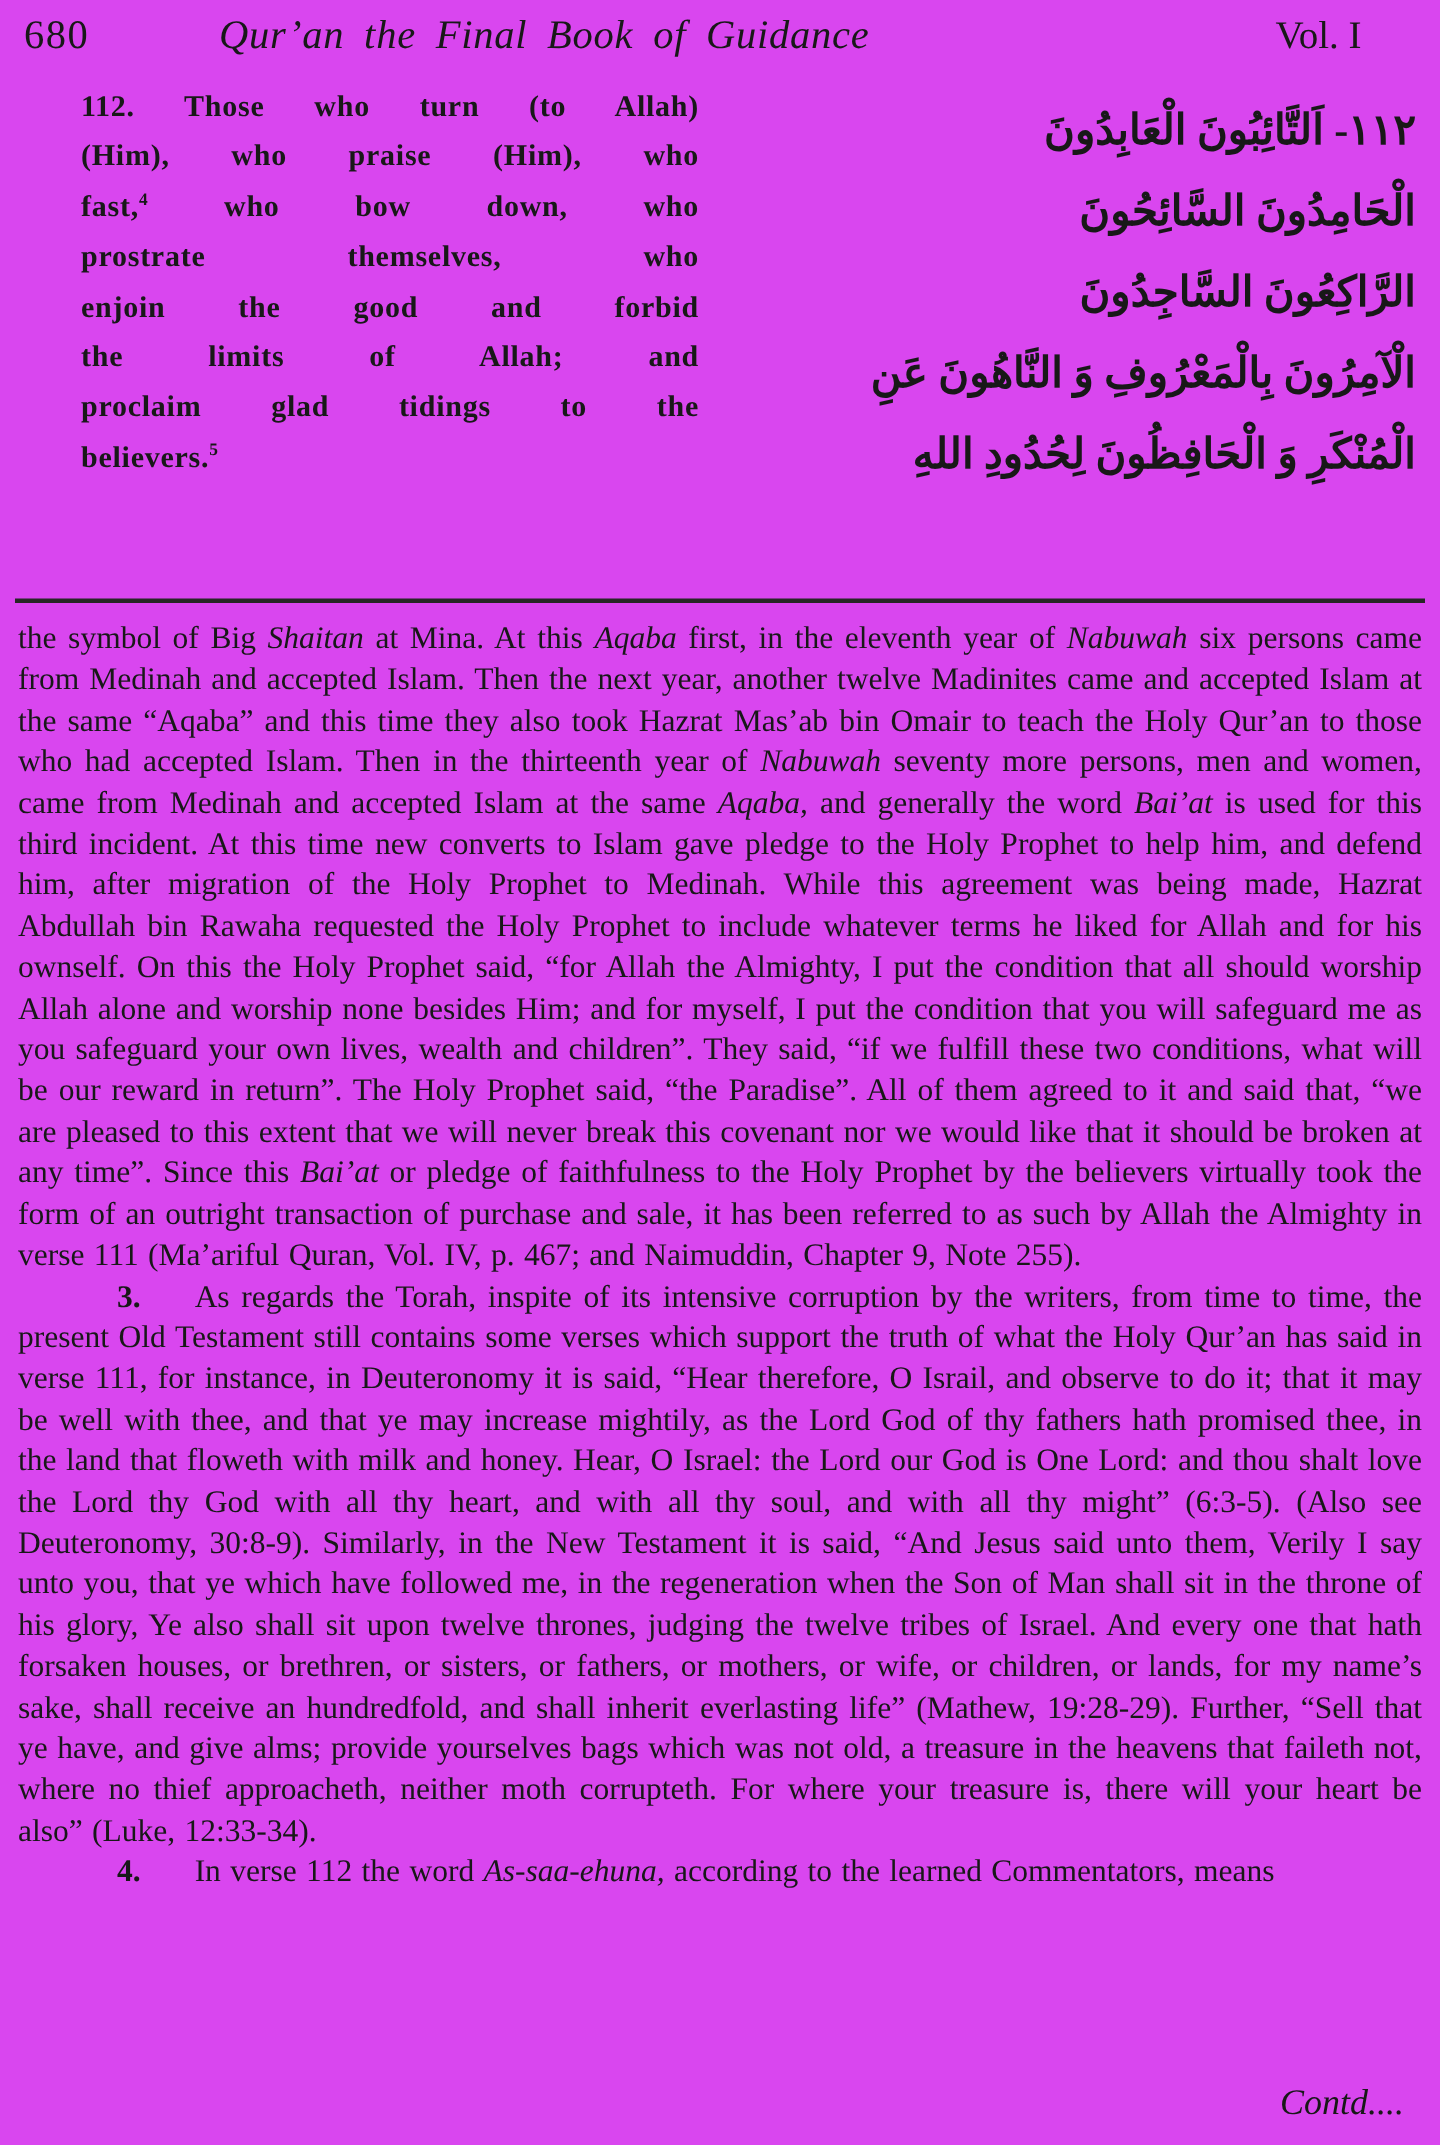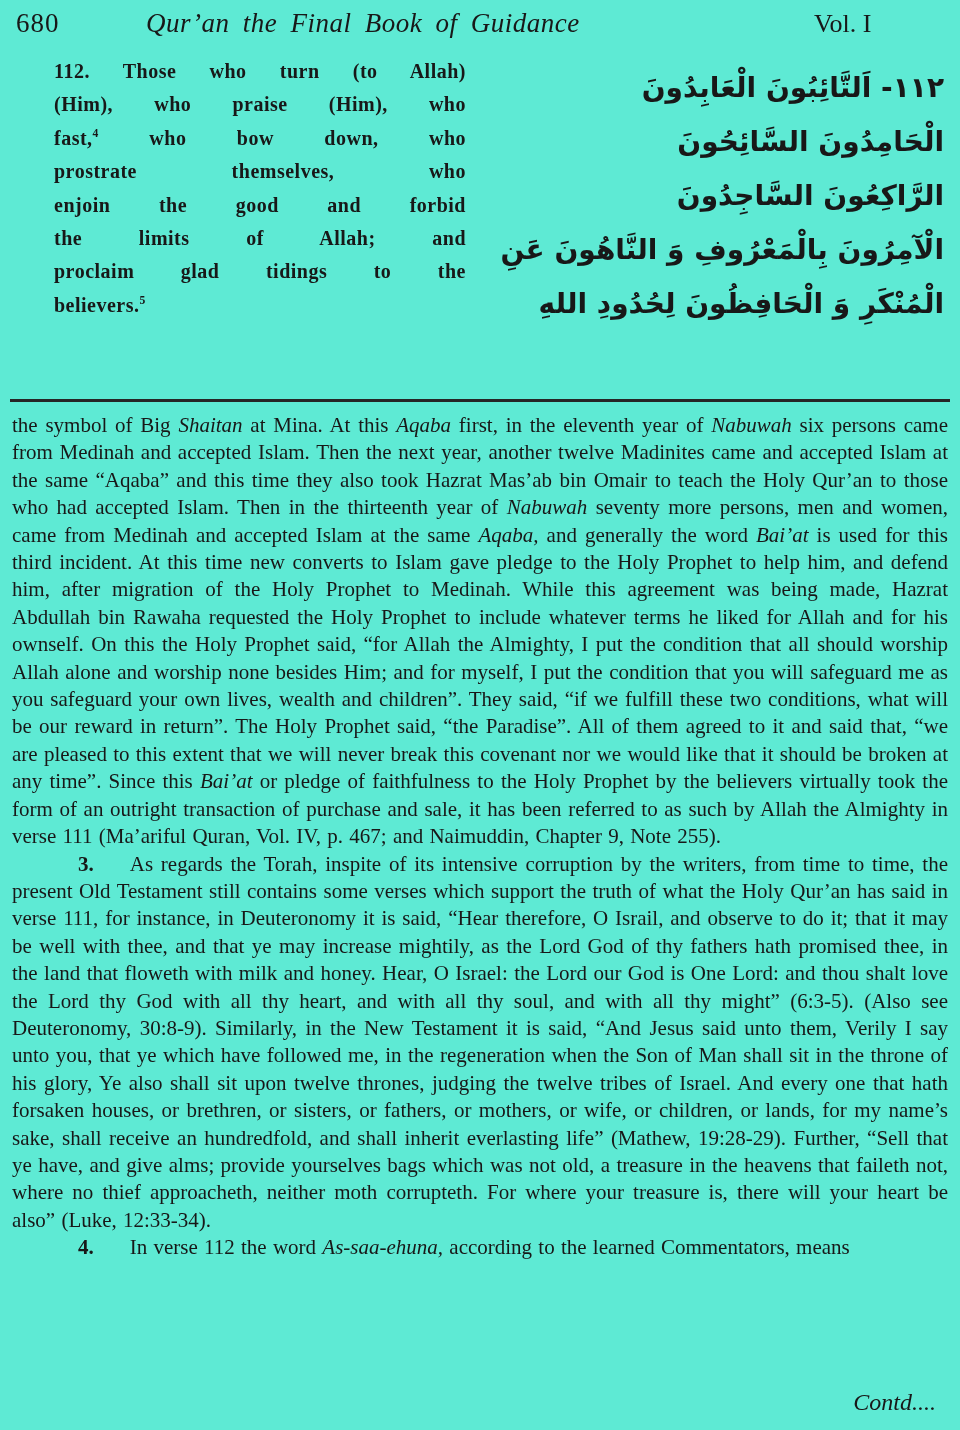--- a/index.html
+++ b/index.html
@@ -1,35 +1,35 @@
 <!DOCTYPE html>
 <html><head>
 <meta charset="utf-8">
 <style>
   html, body { margin: 0; padding: 0; }
   .page {
     position: relative;
     width: 960px;
     height: 1430px;
-    background: #5eead4;
+    background: #d946ef;
     color: #181818;
     font-family: "Liberation Serif", serif;
     box-sizing: border-box;
     padding: 8px 10px 0 10px;
     overflow: hidden;
   }
   
   .header {
     display: flex;
     align-items: baseline;
     padding: 0 6px;
   }
   .header .pagenum  { width: 130px; font-size: 27px; letter-spacing: 1px; }
   .header .title    { flex: 1; text-align: left; font-style: italic; font-size: 27px; word-spacing: 6px; letter-spacing: 0.5px; }
-  .header .volume   { width: 130px; text-align: left; font-size: 26px; }
+  .header .volume   { width: 130px; text-align: center; font-size: 26px; }
   
   .verse-section {
     display: flex;
     margin-top: 16px;
     padding: 0 4px;
     min-height: 330px;
   }
   .verse-en {
     width: 412px;
     font-weight: bold;
@@ -44,21 +44,21 @@
   .verse-ar {
     flex: 1;
     direction: rtl;
     text-align: right;
     font-family: "DejaVu Sans", sans-serif;
     font-size: 28px;
     font-weight: bold;
     line-height: 54px;
     padding: 6px 2px 0 0;
   }
-  .ar-line { white-space: nowrap; }
+  .ar-line { white-space: nowrap; font-family: Liberation Serif, serif; }
   
   .divider {
     border: none;
     border-top: 3px solid #262626;
     margin: 14px 0 10px 0;
   }
   
   .commentary {
     font-size: 21px;
     line-height: 27.4px;

